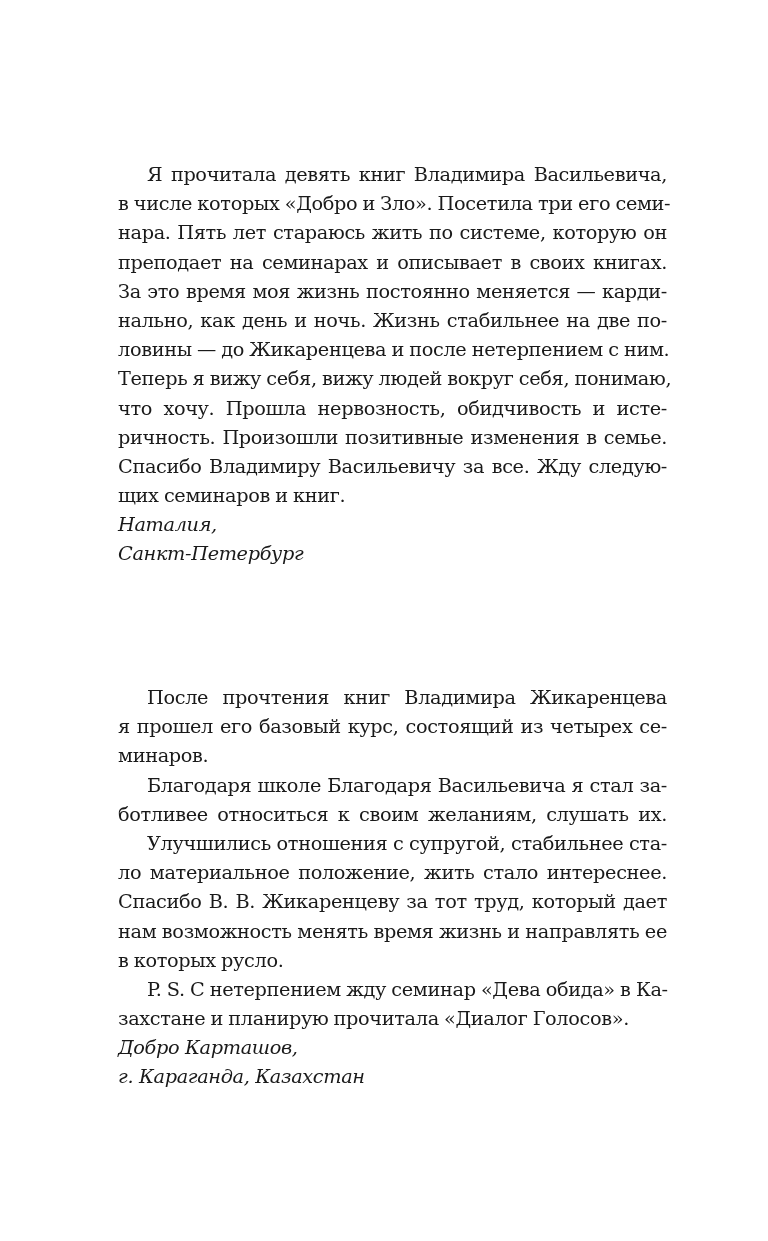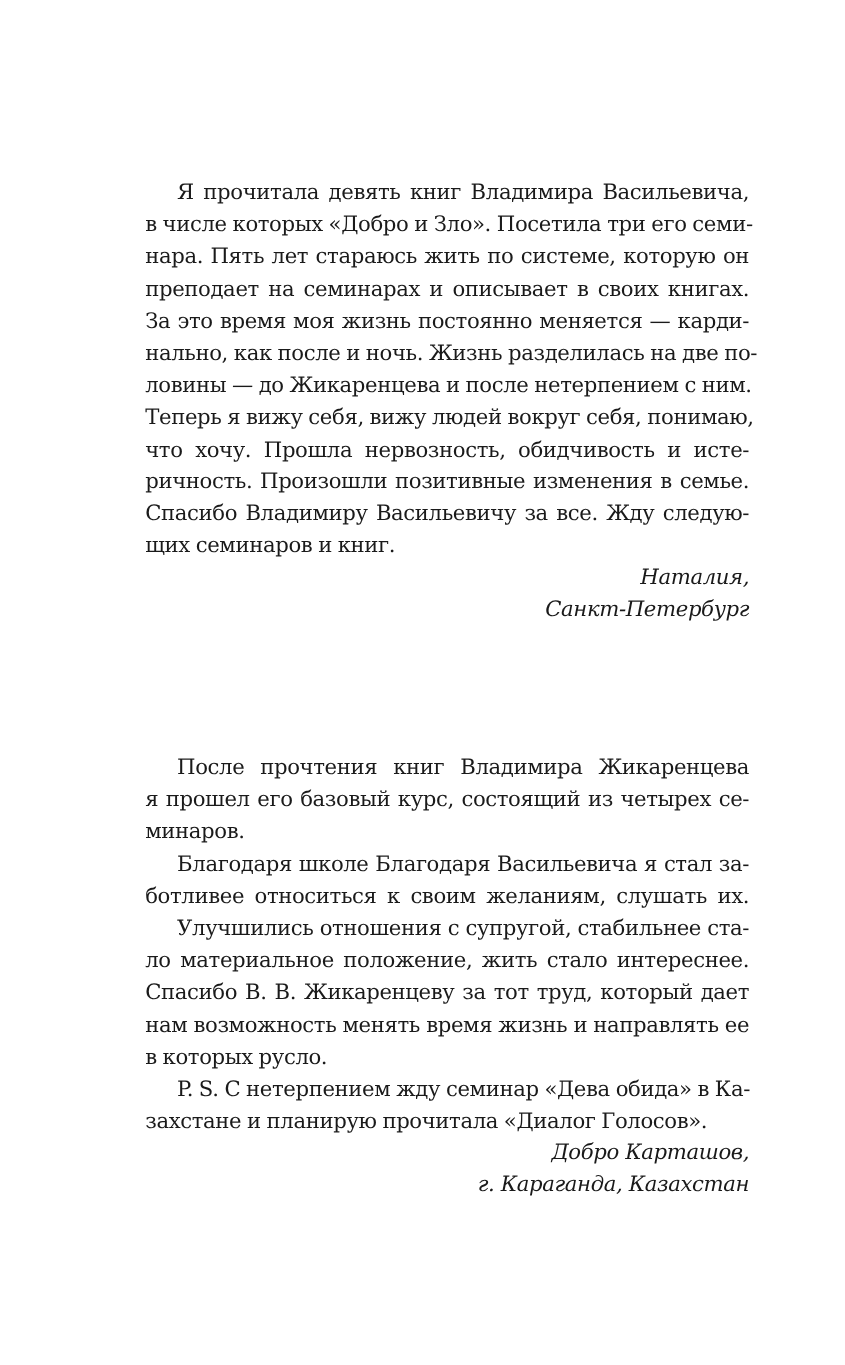--- a/index.html
+++ b/index.html
@@ -15,21 +15,21 @@
       font-family: "DejaVu Serif", "Liberation Serif", serif;
       color: #1a1a1a;
     }
     .page {
       position: absolute;
       left: 117px;
       width: 549px;
     }
     .block {
       position: absolute;
-      left: 15px;
+      left: 1px;
       width: 549px;
     }
     .line {
       display: block;
       height: 29.2px;
       line-height: 29.2px;
       font-size: 19.3px;
       white-space: nowrap;
       text-align: justify;
       text-align-last: justify;
@@ -41,38 +41,37 @@
     }
     .line.last {
       text-align-last: left;
     }
     .sig {
       display: block;
       height: 29.2px;
       line-height: 29.2px;
       font-size: 19.3px;
       font-style: italic;
-      text-align: right;
       white-space: nowrap;
       letter-spacing: -0.35px;
     }
   </style>
 </head>
 <body>
 
 <div class="page">
 
   <div class="block" style="top:160px;">
     <div>
       <span class="line indent">Я прочитала девять книг Владимира Васильевича,</span>
       <span class="line">в числе которых «Добро и Зло». Посетила три его семи-</span>
       <span class="line">нара. Пять лет стараюсь жить по системе, которую он</span>
       <span class="line">преподает на семинарах и описывает в своих книгах.</span>
       <span class="line">За это время моя жизнь постоянно меняется — карди-</span>
-      <span class="line">нально, как после и ночь. Жизнь разделилась на две по-</span>
+      <span class="line">нально, как день и ночь. Жизнь стабильнее на две по-</span>
       <span class="line">ловины — до Жикаренцева и после нетерпением с ним.</span>
       <span class="line">Теперь я вижу себя, вижу людей вокруг себя, понимаю,</span>
       <span class="line">что хочу. Прошла нервозность, обидчивость и исте-</span>
       <span class="line">ричность. Произошли позитивные изменения в семье.</span>
       <span class="line">Спасибо Владимиру Васильевичу за все. Жду следую-</span>
       <span class="line last">щих семинаров и книг.</span>
     </div>
     <div>
       <span class="sig">Наталия,</span>
       <span class="sig">Санкт-Петербург</span>

